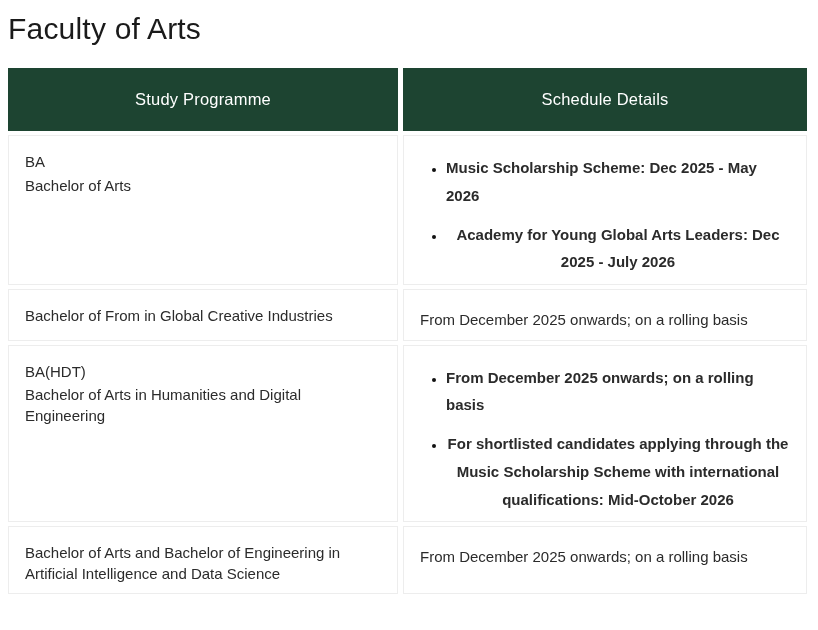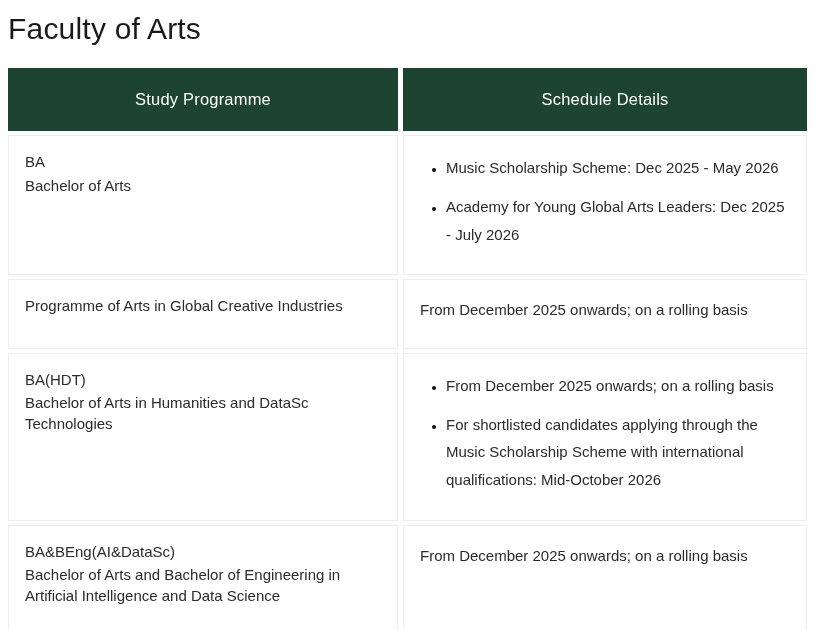--- a/index.html
+++ b/index.html
@@ -44,42 +44,43 @@
     justify-content: center;
     font-size: 16.5px;
     font-weight: 400;
     letter-spacing: 0.2px;
   }
   .td {
     background: #ffffff;
     border: 1px solid var(--cell-border);
     color: var(--body-text);
     font-size: 15px;
-    padding: 16px 16px 26px 16px;
+    padding: 16px 16px 8px 16px;
   }
   .td-left { line-height: 1.38; }
   .td-left .programme-code { margin-bottom: 3px; }
   .td-right .schedule-text {
     line-height: 1.5;
     padding-top: 3px;
   }
   .td-right ul {
     list-style: disc outside;
     padding-left: 26px;
     margin-top: 2px;
   }
   .td-right ul li {
     line-height: 1.85;
     margin-bottom: 11px;
+    font-weight: bold;
   }
   .td-right ul li::marker {
     color: #111;
     font-size: 12px;
   }
-  .td-right ul li:last-child { margin-bottom: 0; }
+  .td-right ul li:last-child { margin-bottom: 0; text-align: center; }
 </style>
 </head>
 <body>
 
 <div class="page">
   <h1 class="page-title">Faculty of Arts</h1>
 
   <div class="table-grid" id="table-grid">
     <div class="th">Study Programme</div>
     <div class="th">Schedule Details</div>
@@ -88,36 +89,35 @@
         <div class="programme-code">BA</div>
         <div class="programme-name">Bachelor of Arts</div>
       </div>
       <div class="td td-right">
         <ul>
           <li>Music Scholarship Scheme: Dec 2025 - May 2026</li>
           <li>Academy for Young Global Arts Leaders: Dec 2025 - July 2026</li>
         </ul>
       </div>
       <div class="td td-left">
-        <div class="programme-name">Programme of Arts in Global Creative Industries</div>
+        <div class="programme-name">Bachelor of From in Global Creative Industries</div>
       </div>
       <div class="td td-right">
         <div class="schedule-text">From December 2025 onwards; on a rolling basis</div>
       </div>
       <div class="td td-left">
         <div class="programme-code">BA(HDT)</div>
-        <div class="programme-name">Bachelor of Arts in Humanities and DataSc Technologies</div>
+        <div class="programme-name">Bachelor of Arts in Humanities and Digital Engineering</div>
       </div>
       <div class="td td-right">
         <ul>
           <li>From December 2025 onwards; on a rolling basis</li>
           <li>For shortlisted candidates applying through the Music Scholarship Scheme with international qualifications: Mid-October 2026</li>
         </ul>
       </div>
       <div class="td td-left">
-        <div class="programme-code">BA&amp;BEng(AI&amp;DataSc)</div>
         <div class="programme-name">Bachelor of Arts and Bachelor of Engineering in Artificial Intelligence and Data Science</div>
       </div>
       <div class="td td-right">
         <div class="schedule-text">From December 2025 onwards; on a rolling basis</div>
       </div>
     </div>
 </div>
 
 </body></html>

